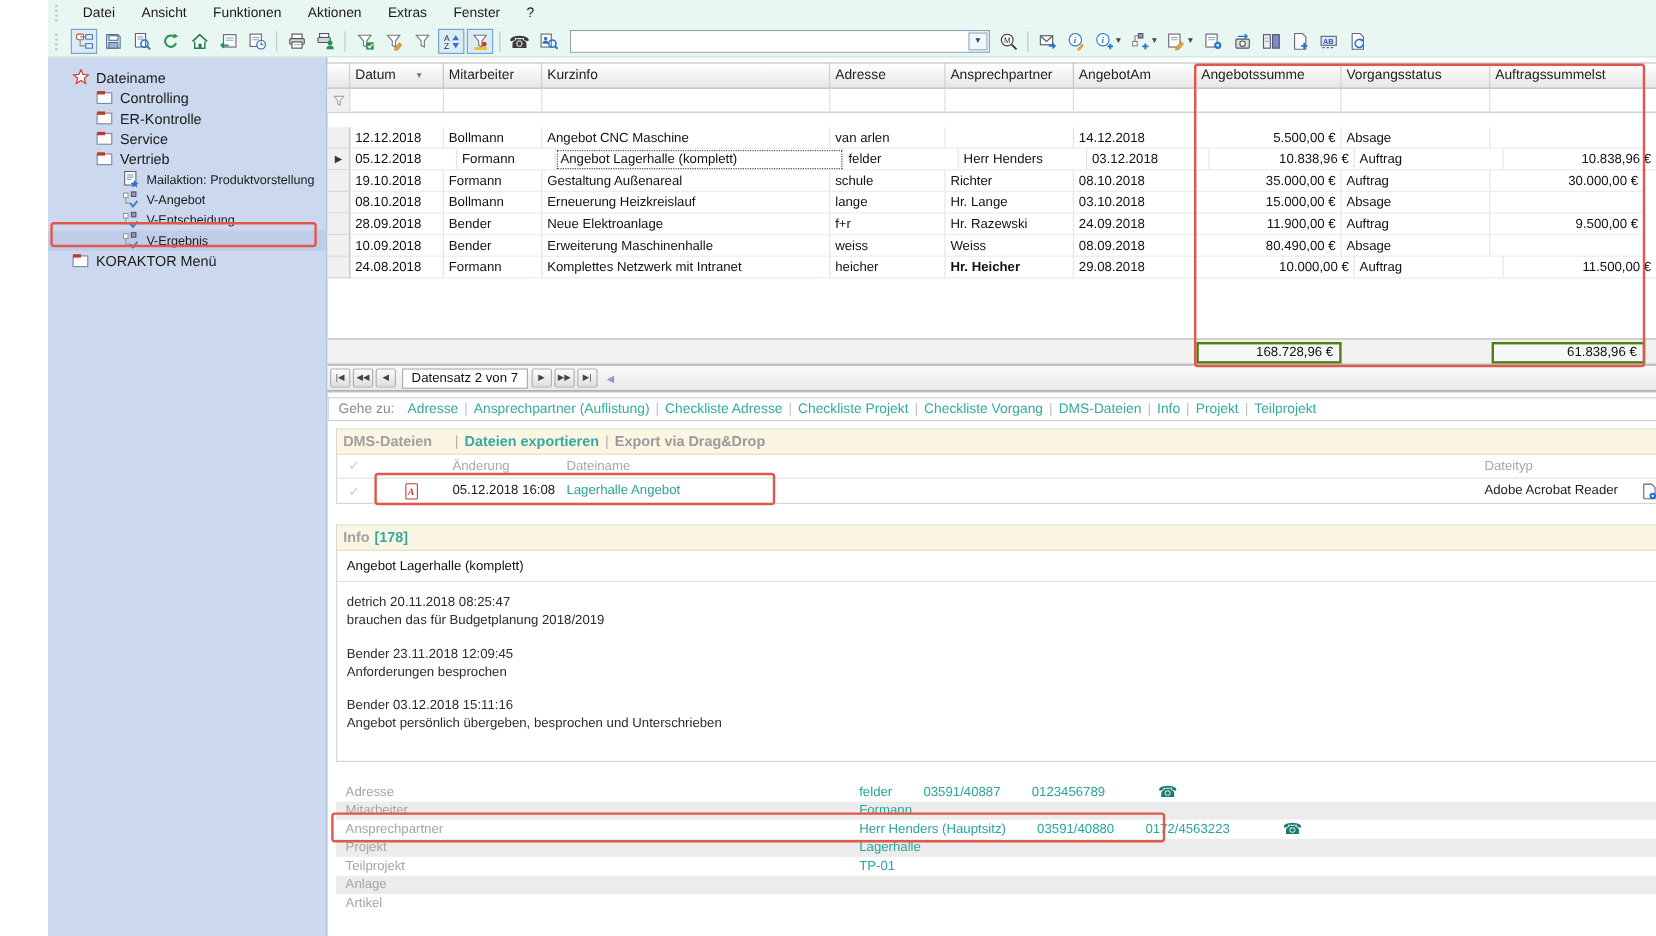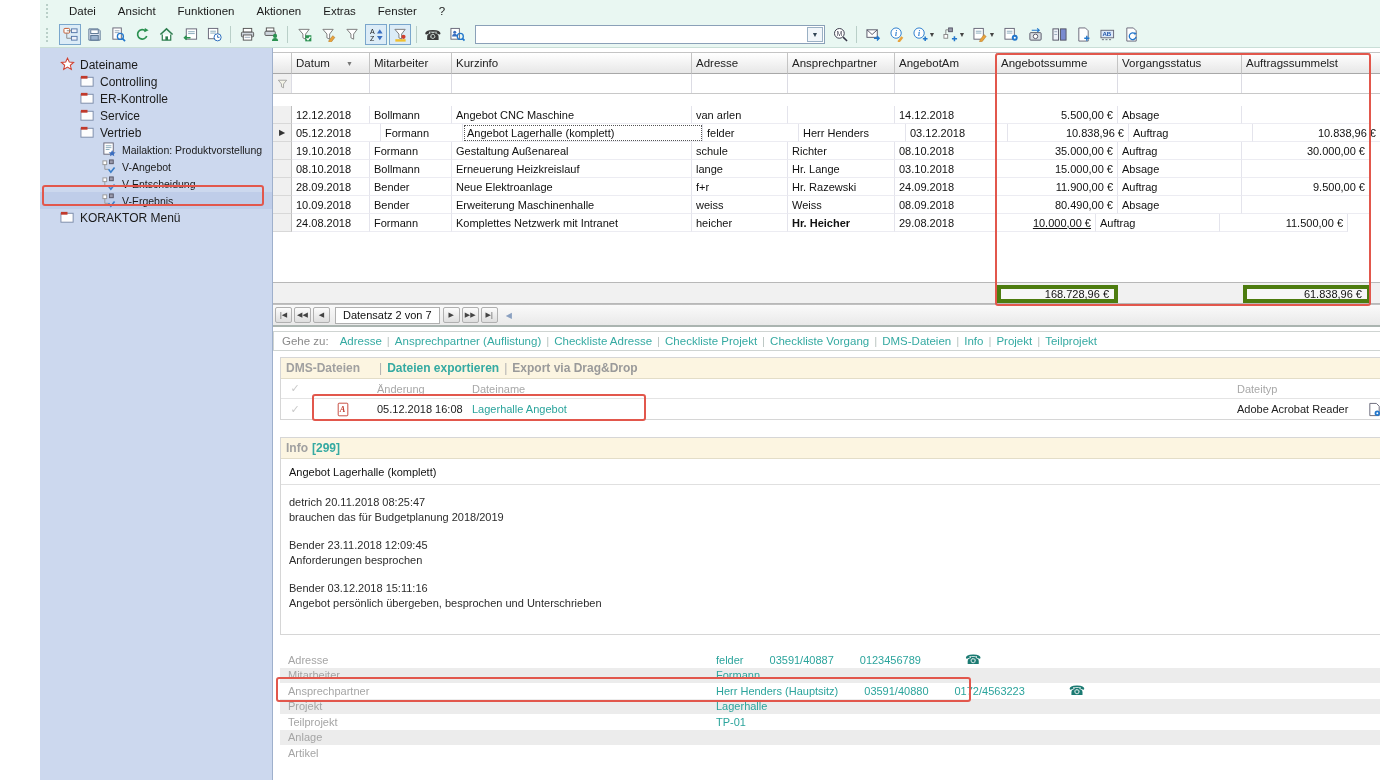--- a/index.html
+++ b/index.html
@@ -40,21 +40,21 @@
   .sort-glyph { font-size:7px; color:#777; margin-left:16px; }
   #filter-row { position:absolute; left:0; top:26px; height:20px; width:1139px; display:flex; background:#fff; border-bottom:1px solid #c8c8c8; }
   .fcell { border-right:1px solid #dcdce4; height:100%; display:flex; align-items:center; justify-content:center; }
   #grid-rows { position:absolute; left:0; top:58px; width:1139px; }
   .grow { display:flex; height:18px; }
   .gcell { border-right:1px solid #e4e4ec; border-bottom:1px solid #ececf2; padding:0 4px; display:flex; align-items:center; white-space:nowrap; overflow:hidden; font-size:11px; color:#111; }
   .gcell.num { justify-content:flex-end; }
   .selcol { background:#f0f0f0; border-right:1px solid #c0c0c0; border-bottom:1px solid #d8d8d8; display:flex; align-items:center; justify-content:center; font-size:8px; color:#333; }
   .sel-cell { outline:1px dotted #555; outline-offset:-2px; }
   #totals-row { position:absolute; left:0; top:234px; height:22px; width:1139px; background:#f1f1f1; border-top:1px solid #b8b8b8; border-bottom:1px solid #b8b8b8; }
-  .total-box { position:absolute; top:2px; height:18px; background:#f7f7f7; border:4px solid #4d7c0f; display:flex; align-items:center; justify-content:flex-end; padding:0 5px; font-size:11px; color:#111; }
+  .total-box { position:absolute; top:2px; height:18px; background:#f7f7f7; border:2px solid #4d7c0f; display:flex; align-items:center; justify-content:flex-end; padding:0 5px; font-size:11px; color:#111; }
   #nav-bar { position:absolute; left:0; top:256px; height:21px; width:1147px; background:linear-gradient(#fafafa,#e9e9e9); border-top:1px solid #c0c0c0; display:flex; align-items:center; padding-left:2px; }
   .nav-btn { min-width:17px; height:16px; background:linear-gradient(#fcfcfc,#dedede); border:1px solid #b0b0b0; border-radius:2px; font-size:7px; color:#444; display:flex; align-items:center; justify-content:center; margin-right:2px; padding:0 2px; }
   #nav-label { height:17px; background:#fff; border:1px solid #b0b0b0; font-size:11px; padding:1px 7px 0; margin:0 3px; color:#111; }
   .hscroll-arrow { font-size:8px; color:#8aa0c0; margin-left:6px; }
   #nav-right-arrow { position:absolute; right:8px; font-size:8px; color:#8aa0c0; }
 
   
   #lower-pane { left:233px; top:326px; width:1147px; height:454px; background:#fff; border-top:1px solid #aab4b0; }
   #gehezu-bar { position:absolute; left:0; top:4px; width:1139px; height:20px; border:1px solid #cfd4d2; background:#fff; display:flex; align-items:center; padding-left:8px; font-size:11.5px; }
   #gehezu-bar .prefix { color:#8a8a8a; margin-right:6px; }
@@ -557,21 +557,21 @@
         <div class="gcell num" style="width: 128px;"></div>
       </div>
       <div class="grow">
         <div class="selcol" style="width: 19px;"></div>
         <div class="gcell" style="width: 78px;">24.08.2018</div>
         <div class="gcell" style="width: 82px;">Formann</div>
         <div class="gcell" style="width: 240px;">Komplettes Netzwerk mit Intranet</div>
         <div class="gcell" style="width: 96px;">heicher</div>
         <div class="gcell" style="width: 107px; font-weight: bold;">Hr. Heicher</div>
         <div class="gcell" style="width: 102px;">29.08.2018</div>
-        <div class="gcell num" style="width: 99px; text-decoration: underline;">10.000,00 €</div>
+        <div class="gcell num" style="width: 132px;">10.000,00 €</div>
         <div class="gcell" style="width: 124px;">Auftrag</div>
         <div class="gcell num" style="width: 128px;">11.500,00 €</div>
       </div>
     </div>
   <div id="totals-row">
     <div class="total-box" id="total-angebot" style="left: 724px; width: 121px;">168.728,96 €</div>
     <div class="total-box" id="total-auftrag" style="left: 970px; width: 128px;">61.838,96 €</div>
   </div>
   <div id="nav-bar">
     <div class="nav-btn">|◀</div>
@@ -627,21 +627,21 @@
               <circle cx="11" cy="12" r="1" fill="#fff"></circle>
             </svg>
           </div>
       </div>
     </div>
   </div>
 
   <div class="section" id="info-section" style="top:110px;">
     <div class="section-header">
       <span class="section-title" style="margin-right:4px;">Info</span>
-      <span class="sec-link">[299]</span>
+      <span class="sec-link">[178]</span>
     </div>
     <div id="info-subject">Angebot Lagerhalle (komplett)</div>
     <div id="info-body">
         <div class="info-entry">
           <div>detrich 20.11.2018 08:25:47</div>
           <div>brauchen das für Budgetplanung 2018/2019</div>
         </div>
         <div class="info-entry">
           <div>Bender 23.11.2018 12:09:45</div>
           <div>Anforderungen besprochen</div>

